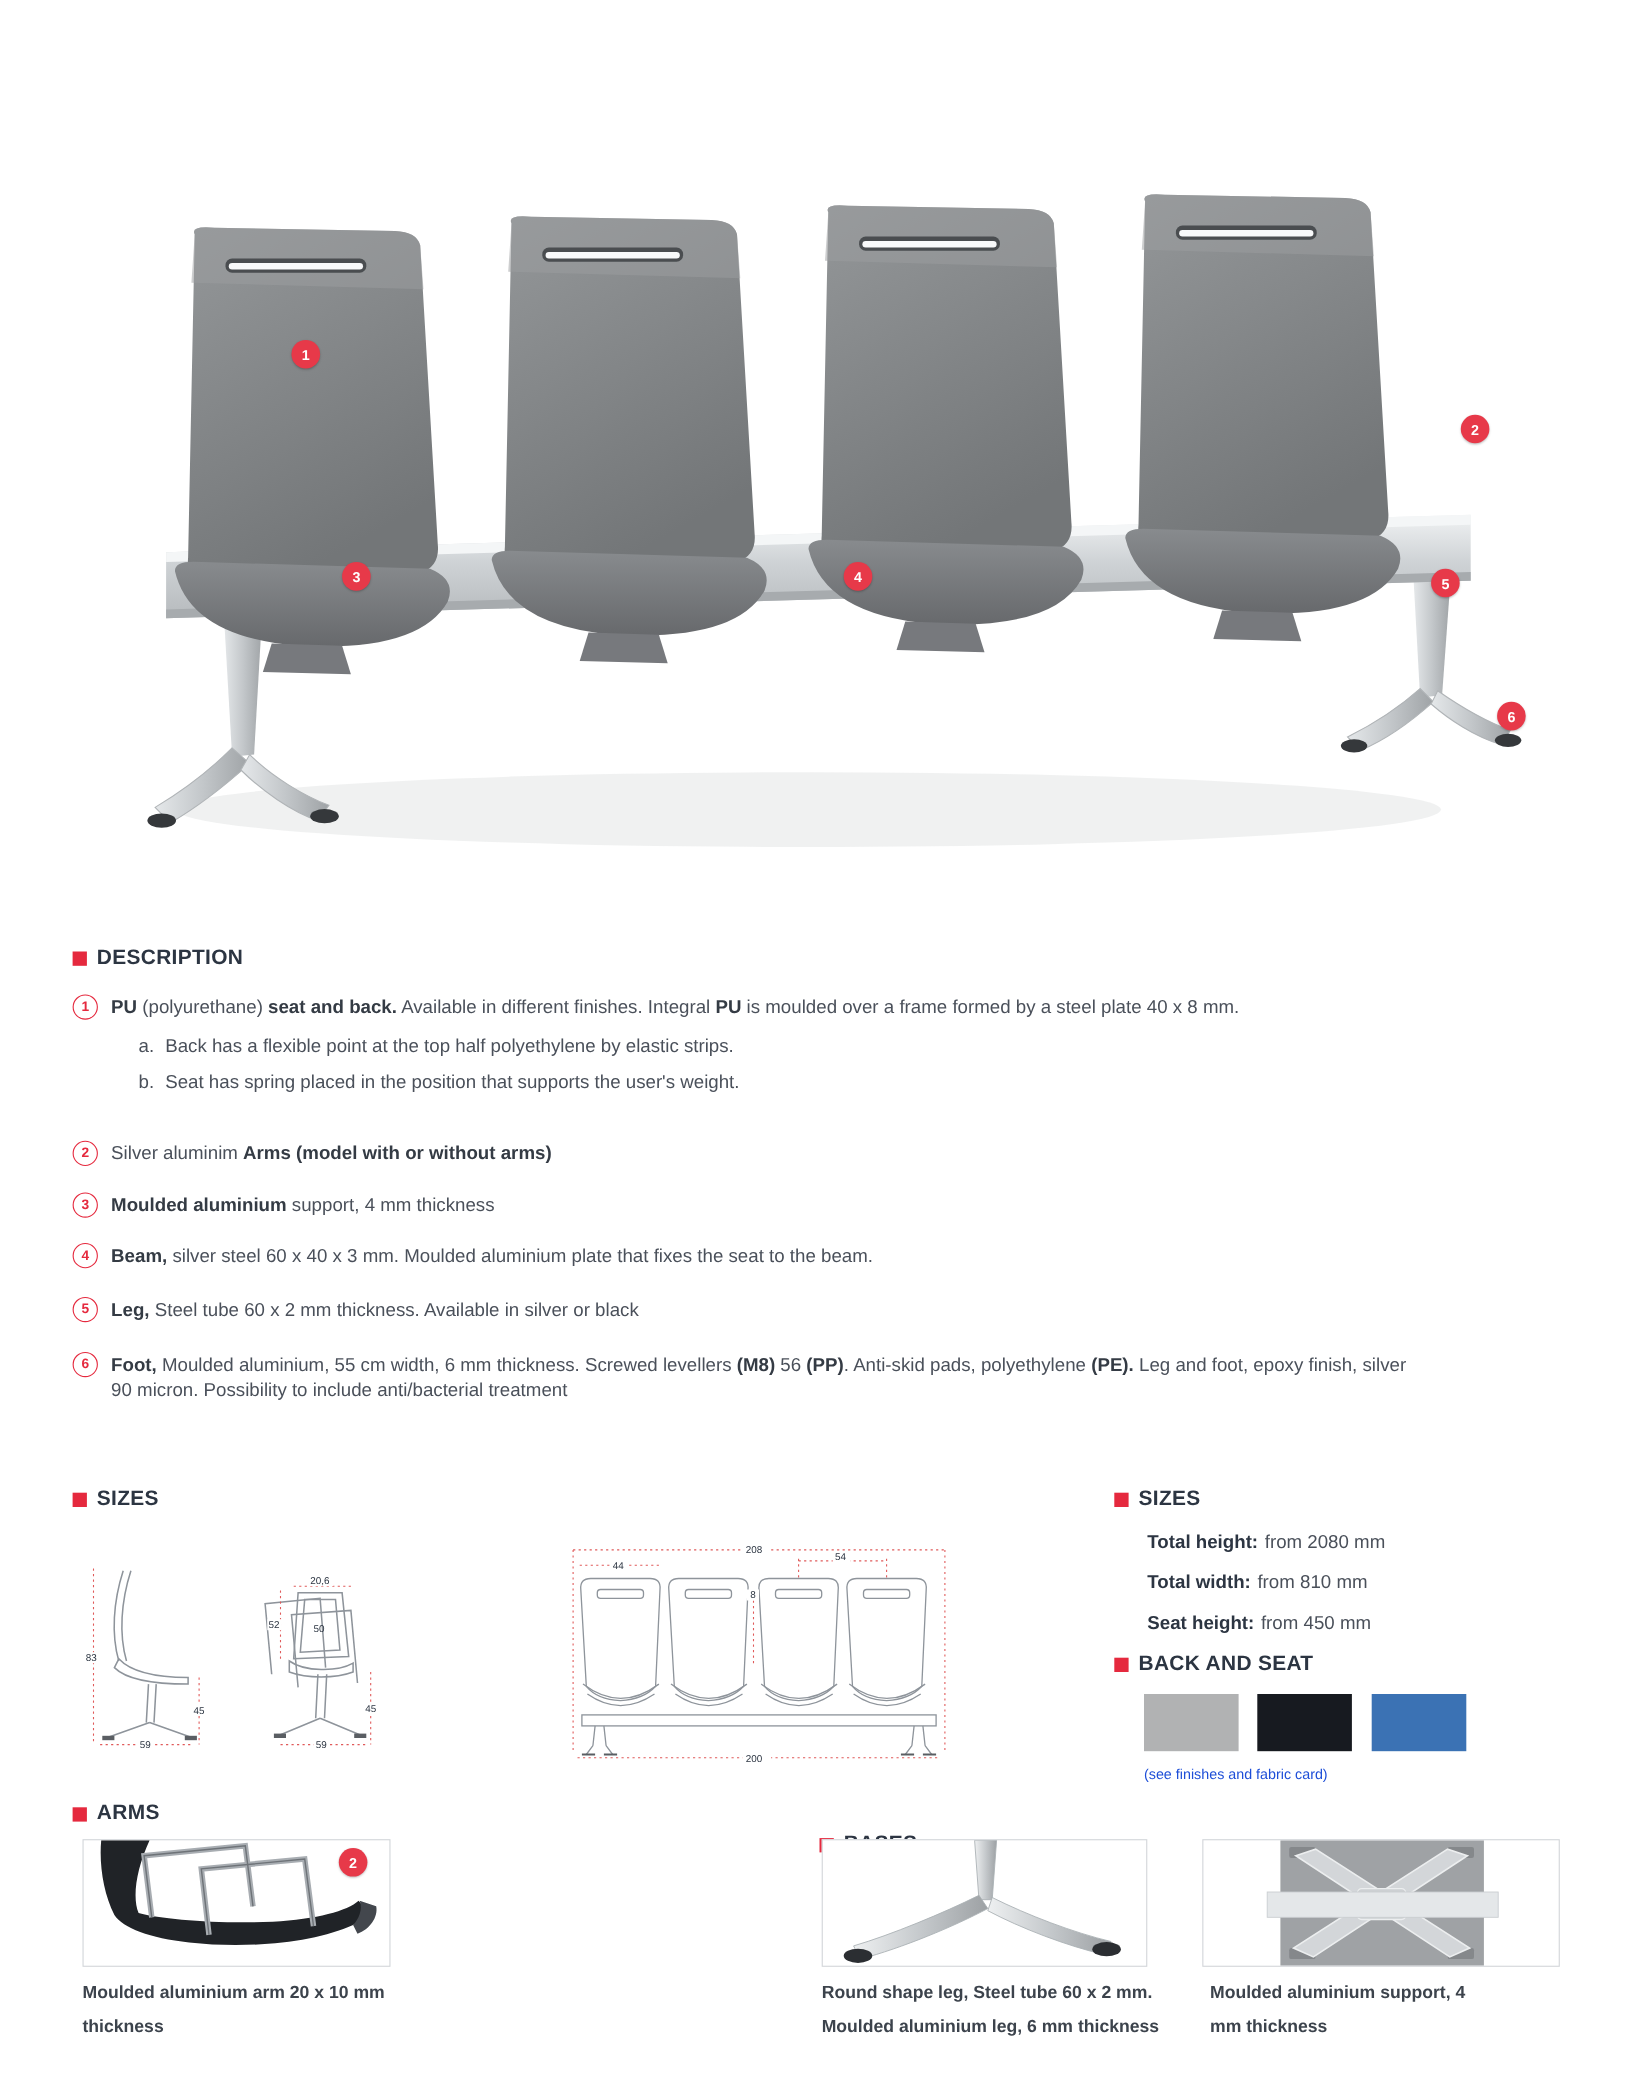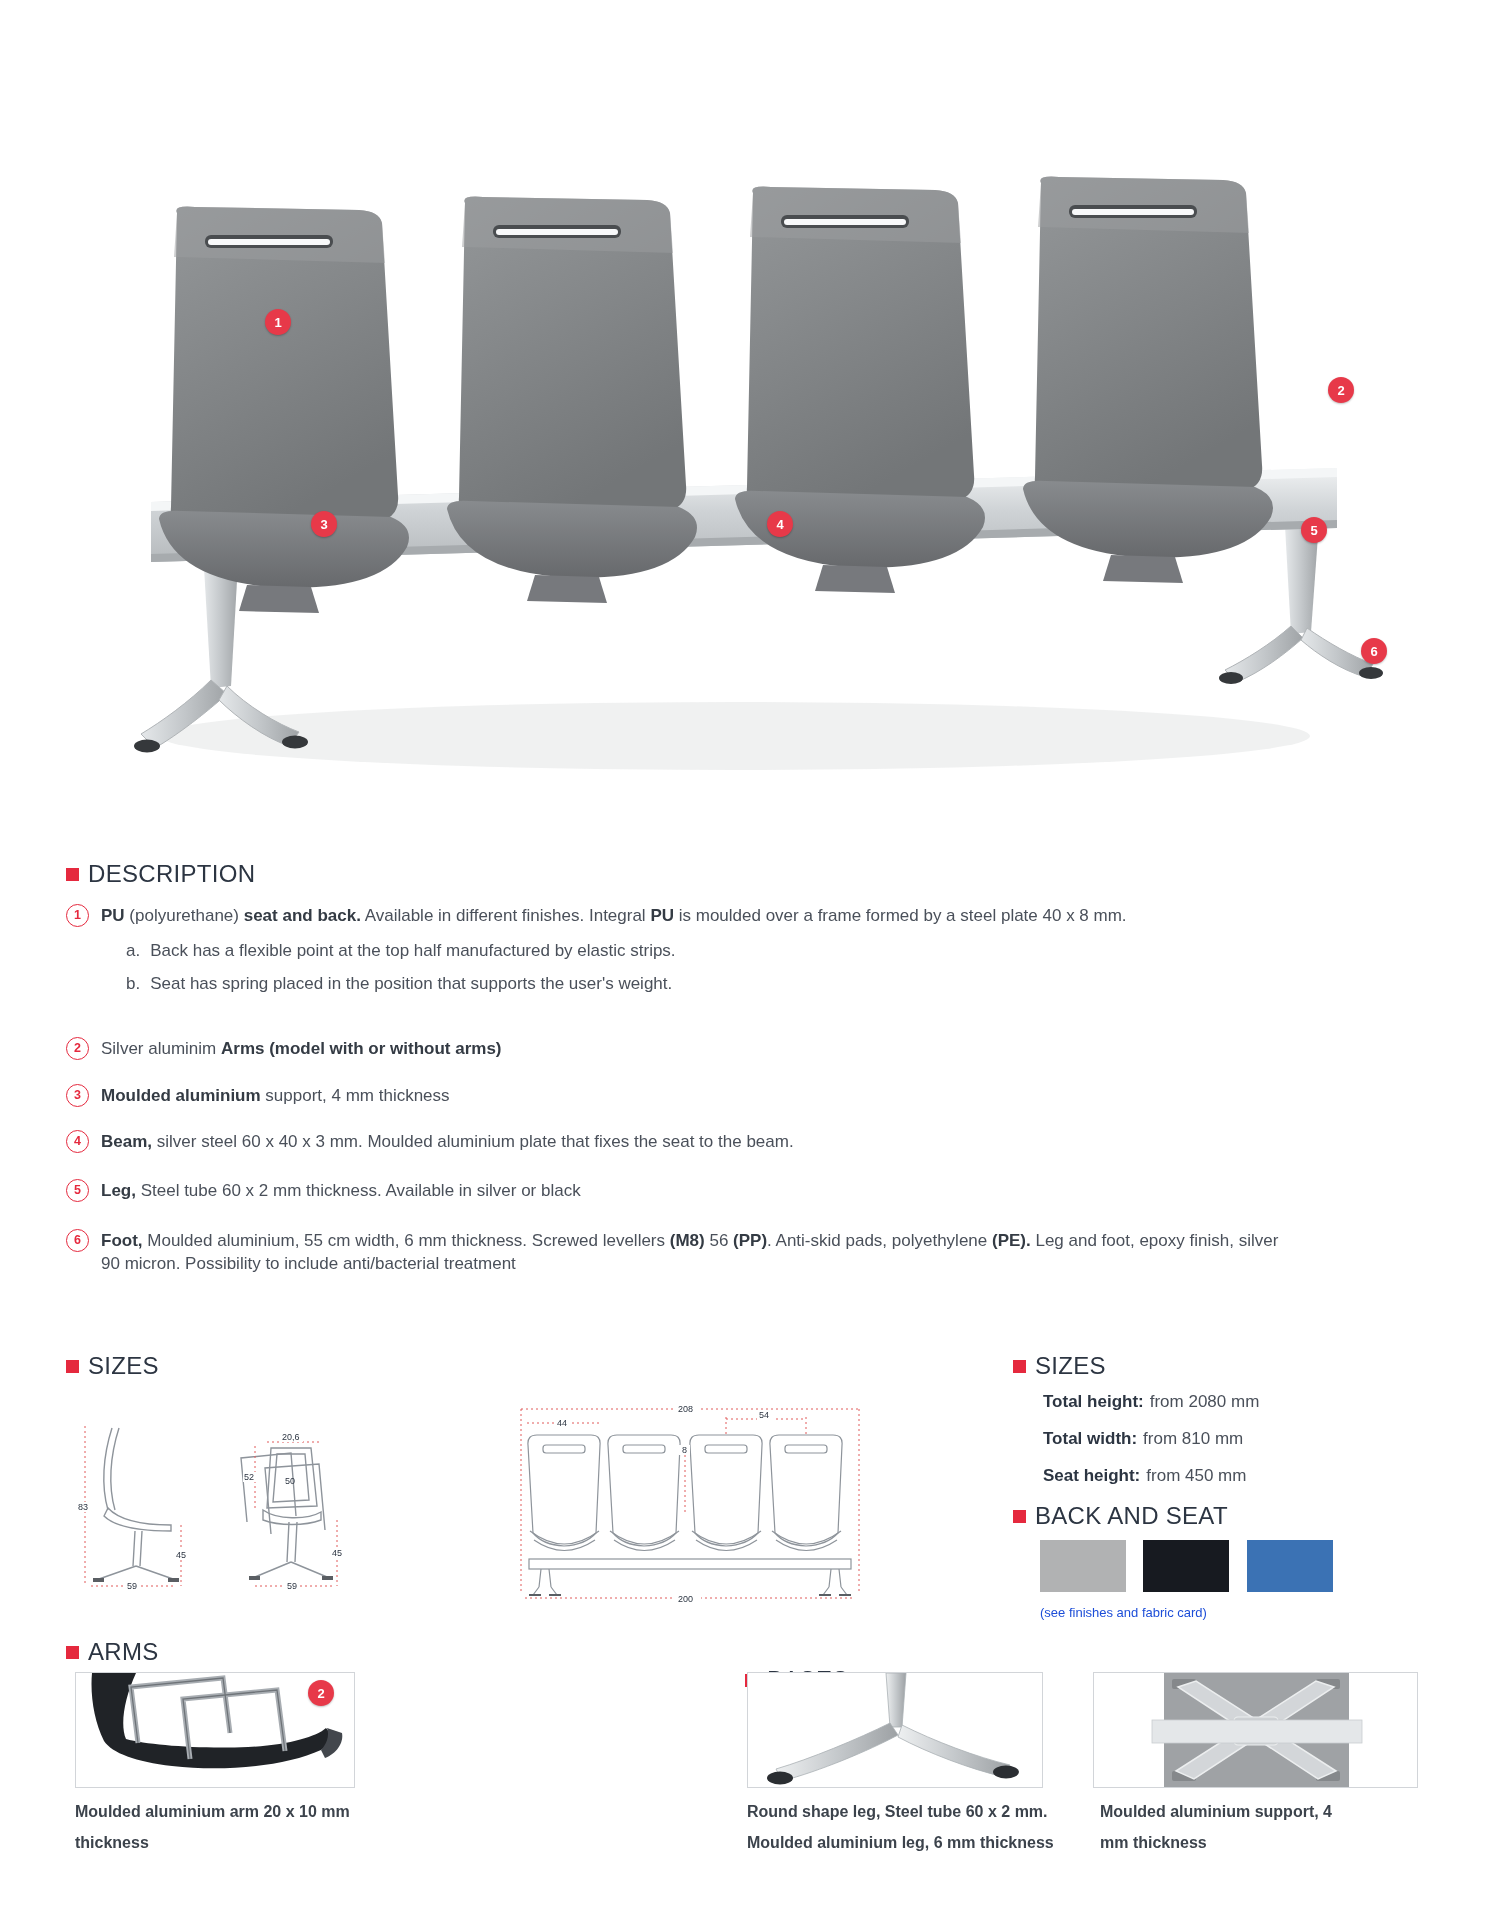--- a/index.html
+++ b/index.html
@@ -2,21 +2,21 @@
 <html><head>
 <meta charset="utf-8">
 <style>
   html,body{margin:0;padding:0;background:#ffffff;}
   body{font-family:"Liberation Sans",sans-serif;color:#4a505a;}
   .page{position:relative;width:1500px;height:1909px;background:#ffffff;overflow:hidden;}
 
   
   .sec-head{position:absolute;display:flex;align-items:center;gap:9px;}
   .sec-head .sq{width:13px;height:13px;background:#e5293e;flex:0 0 auto;}
-  .sec-head .t{font-size:24px;font-weight:normal;color:#2c3542;letter-spacing:.3px;}
+  .sec-head .t{font-size:19px;font-weight:bold;color:#2c3542;letter-spacing:.3px;}
 
   
   .badge{position:absolute;width:26px;height:26px;border-radius:50%;background:#e73949;
          color:#fff;font-size:13px;font-weight:bold;display:flex;align-items:center;justify-content:center;
          box-shadow:0 1px 2px rgba(0,0,0,.25);}
   .circ{width:21px;height:21px;border-radius:50%;border:1.6px solid #e5293e;color:#e5293e;
         font-size:12.5px;font-weight:bold;display:flex;align-items:center;justify-content:center;flex:0 0 auto;
         margin-top:-1px;}
 
   
@@ -118,21 +118,21 @@
     <span class="t">DESCRIPTION</span>
   </div>
 
   <div class="desc" style="top:905px;">
     <div class="d-item">
       <span class="circ">1</span>
       <p style="margin:0;"><b>PU</b><span> (polyurethane) </span><b>seat and back.</b><span> Available in different finishes. Integral </span><b>PU</b><span> is moulded over a frame formed by a steel plate 40 x 8 mm.</span></p>
     </div>
     <div class="subitem">
       <span>a.</span>
-      <span>Back has a flexible point at the top half manufactured by elastic strips.</span>
+      <span>Back has a flexible point at the top half polyethylene by elastic strips.</span>
     </div>
     <div class="subitem">
       <span>b.</span>
       <span>Seat has spring placed in the position that supports the user's weight.</span>
     </div>
 
     <div class="d-item" style="margin-top:44px;">
       <span class="circ">2</span>
       <p style="margin:0;text-align:right;"><span>Silver aluminim </span><b>Arms (model with or without arms)</b></p>
     </div>

